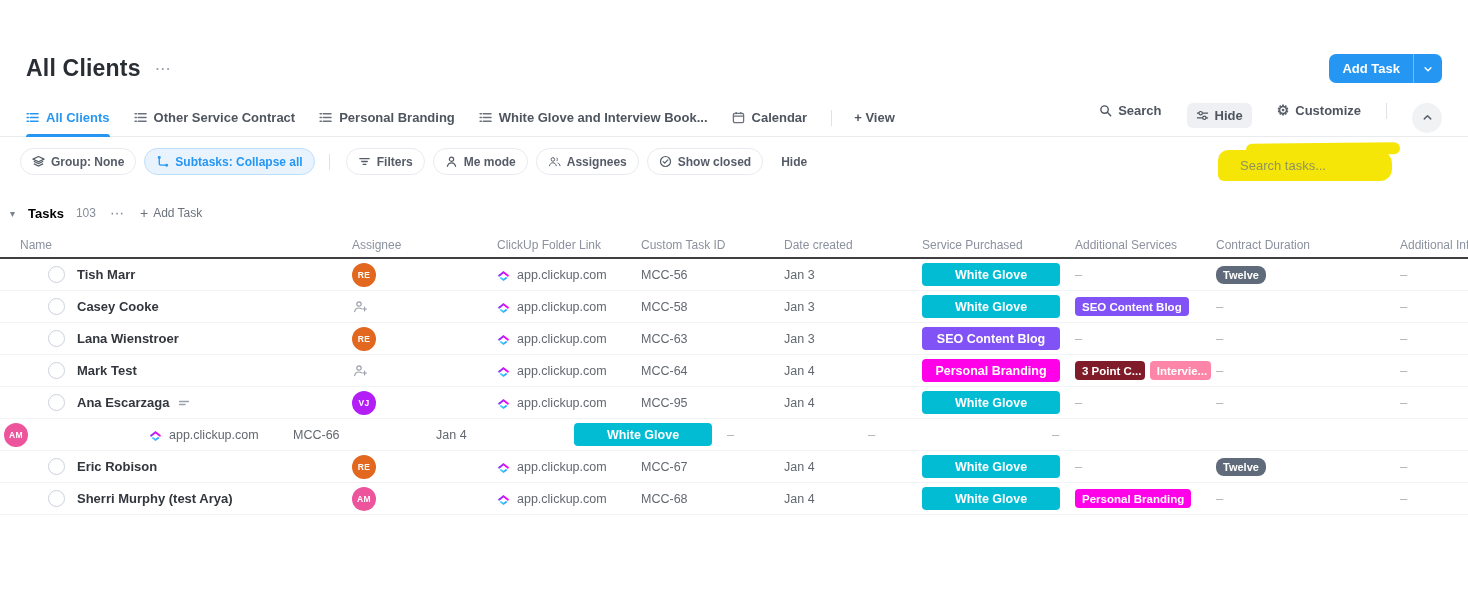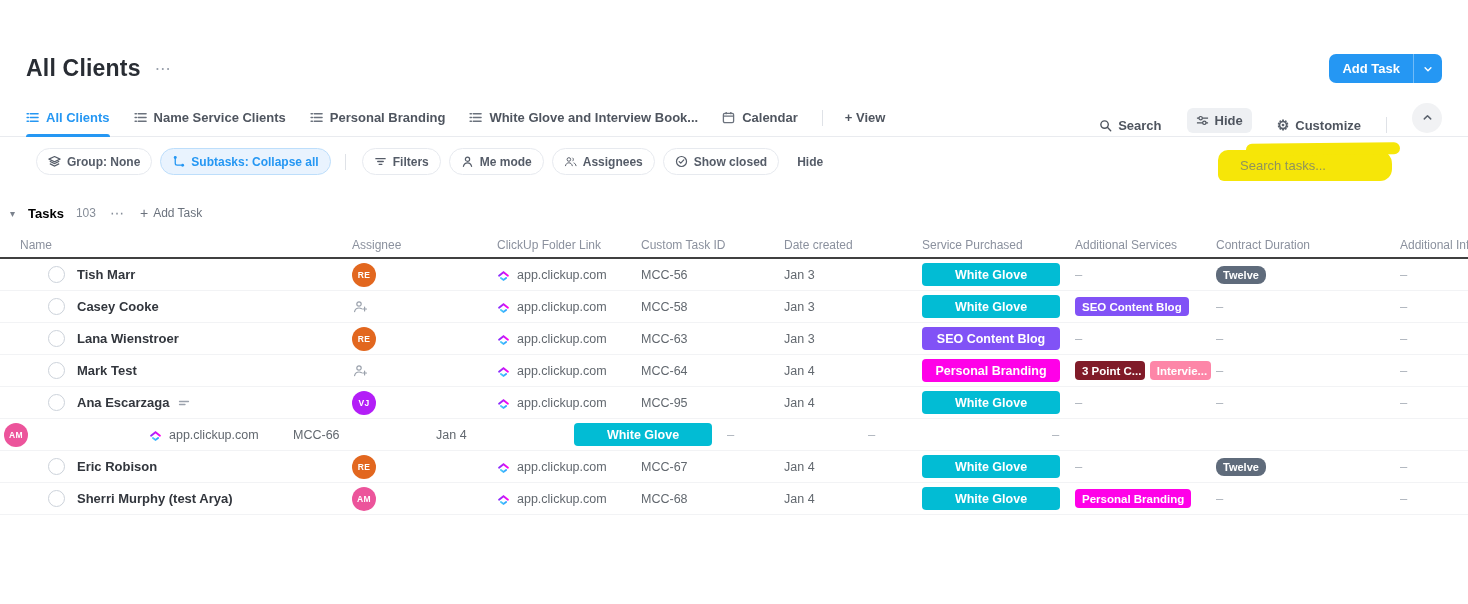--- a/index.html
+++ b/index.html
@@ -20,30 +20,30 @@
   
   .tab-bar { display:flex; align-items:center; margin-top:16px; padding:0 26px; height:38px; border-bottom:1px solid #e9ebef; }
   .tab { position:relative; display:flex; align-items:center; gap:7px; height:100%; margin-right:24px; font-size:13px; font-weight:600; color:#4f555f; cursor:pointer; white-space:nowrap; }
   .tab .ticon { display:flex; color:#6b727d; }
   .tab.active { color:#2597f3; }
   .tab.active .ticon { color:#2597f3; }
   .tab.active::after { content:""; position:absolute; left:0; right:0; bottom:-1px; height:3px; background:#2597f3; border-radius:3px 3px 0 0; }
   .ticon svg { width:13px; height:13px; }
   .vdiv { width:1px; height:16px; background:#dfe2e7; margin-right:22px; }
   .add-view { font-size:13px; font-weight:600; color:#4f555f; cursor:pointer; margin-right:10px; white-space:nowrap; }
-  .tabbar-right { display:flex; align-items:flex-end; gap:25px; margin-left:auto; }
+  .tabbar-right { display:flex; align-items:flex-start; gap:25px; margin-left:auto; }
   .tb-item { display:flex; align-items:center; gap:6px; font-size:13px; font-weight:600; color:#4f555f; cursor:pointer; white-space:nowrap; }
   .tb-item svg { width:13px; height:13px; }
   .tb-pill { background:#eef0f3; border-radius:6px; padding:5px 9px; }
   .gear-glyph { font-size:14px; line-height:1; color:#5a616c; }
   .circle-btn { width:30px; height:30px; border-radius:50%; background:#f1f2f4; display:flex; align-items:center; justify-content:center; color:#5a616c; cursor:pointer; }
   .circle-btn svg { width:11px; height:11px; }
 
   
-  .toolbar { display:flex; align-items:center; gap:8px; padding:11px 26px 10px 36px; }
+  .toolbar { display:flex; align-items:center; gap:8px; padding:11px 26px 10px 20px; }
   .pill { display:flex; align-items:center; gap:6px; height:27px; padding:0 11px; border:1px solid #e7eaef; border-radius:15px; font-size:12px; font-weight:600; color:#555c68; cursor:pointer; background:#fff; white-space:nowrap; }
   .pill svg { width:13px; height:13px; }
   .pill.blue { color:#2597f3; background:#e9f3fe; border-color:#bddefb; }
   .toolbar .vdiv { margin:0 8px 0 6px; }
   .hide-plain { font-size:12px; font-weight:600; color:#555c68; margin-left:10px; cursor:pointer; }
 
   
   .search-highlight { position:absolute; left:1218px; top:150px; width:174px; height:31px; background:#f6e608; border-radius:10px 14px 12px 6px; display:flex; align-items:center; padding-left:22px; z-index:5; }
   .search-highlight::after { content:""; position:absolute; left:28px; top:-7px; width:154px; height:12px; background:#f6e608; border-radius:8px; transform:rotate(-.6deg); }
   .search-tasks-text { font-size:13px; color:#8f945c; }
@@ -130,21 +130,21 @@
           </svg>
         </span>
       <span>All Clients</span>
     </div>
     <div class="tab">
       <span class="ticon">
           <svg viewBox="0 0 14 14">
             <path d="M1.2 3h1.4M4.6 3H13M1.2 7h1.4M4.6 7H13M1.2 11h1.4M4.6 11H13" stroke="currentColor" stroke-width="1.6" stroke-linecap="round"></path>
           </svg>
         </span>
-      <span>Name Service Clients</span>
+      <span>Other Service Contract</span>
     </div>
     <div class="tab">
       <span class="ticon">
           <svg viewBox="0 0 14 14">
             <path d="M1.2 3h1.4M4.6 3H13M1.2 7h1.4M4.6 7H13M1.2 11h1.4M4.6 11H13" stroke="currentColor" stroke-width="1.6" stroke-linecap="round"></path>
           </svg>
         </span>
       <span>Personal Branding</span>
     </div>
     <div class="tab">

